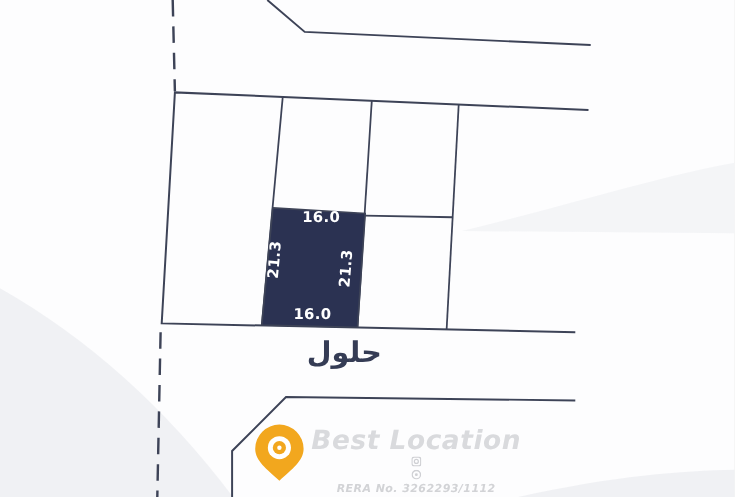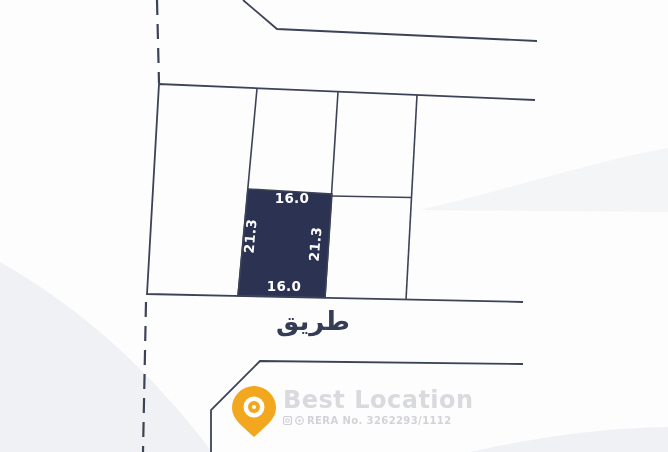--- a/index.html
+++ b/index.html
@@ -7,27 +7,27 @@
     position:relative;width:668px;height:452px;overflow:hidden;
     background:#fdfdfe;
     font-family:"DejaVu Sans","Liberation Sans",sans-serif;
   }
   .stage svg.linework{position:absolute;left:0;top:0;}
   .label{position:absolute;color:#ffffff;font-size:13.5px;font-weight:600;
          letter-spacing:.3px;text-align:center;line-height:14px;}
   .label.rot{transform:rotate(-85deg);transform-origin:center center;}
   .road-label{position:absolute;left:265px;top:304px;width:96px;text-align:center;
          color:#353c55;font-size:26px;font-weight:700;line-height:34px;}
-  .brandmark{position:absolute;left:230px;top:384px;display:flex;align-items:flex-start;}
+  .brandmark{position:absolute;left:230px;top:384px;display:flex;align-items:flex-start;font-style:italic;}
   .brand-texts{margin-left:5px;padding-top:3px;}
   .brand-name{font-size:24px;font-weight:800;color:#d9dadd;letter-spacing:.5px;line-height:26px;white-space:nowrap;}
   .brand-tagline{margin-top:2px;font-size:7.5px;font-weight:700;color:#cfd0d4;letter-spacing:1.1px;white-space:nowrap;}
   .brand-tagline .ar{letter-spacing:0;margin-left:6px;}
   .brand-rera{margin-top:2px;display:flex;align-items:center;gap:3px;
-              font-size:10px;font-weight:700;color:#d2d3d6;letter-spacing:.4px;white-space:nowrap;}
+              font-size:10px;font-weight:700;color:#d2d3d6;letter-spacing:.4px;white-space:nowrap;flex-direction:column;}
   .mini-icon{display:inline-block;}
 </style>
 </head>
 <body>
 
 <div class="stage">
 
   <svg class="linework" width="668" height="452" viewBox="0 0 668 452">
 
     <path d="M0,262 Q120,330 212,452 L0,452 Z" fill="#edeff2" opacity="0.85"></path>
@@ -49,21 +49,21 @@
     <path d="M248,189 L332,194 L325,297.5 L238,295.5 Z" stroke="#3d4357" stroke-width="1.5" fill="#2b3252"></path>
 
     <polyline points="211,452 211,410 260,361 523,364" fill="none" stroke="#3d4357" stroke-width="1.8"></polyline>
   </svg>
 
   <div class="label" style="left:266px;top:191px;width:52px;">16.0</div>
   <div class="label" style="left:258px;top:279px;width:52px;">16.0</div>
   <div class="label rot" style="left:230px;top:229px;width:40px;">21.3</div>
   <div class="label rot" style="left:295px;top:237px;width:40px;">21.3</div>
 
-  <div class="road-label">طريق</div>
+  <div class="road-label">حلول</div>
 
   <div class="brandmark">
     <svg width="48" height="56" viewBox="0 0 48 56">
       <path d="M24,53 C12.5,42.5 2,35 2,24 A22,22 0 1 1 46,24 C46,35 35.5,42.5 24,53 Z" fill="#F2A71E"></path>
       <circle cx="24" cy="23" r="10.5" fill="#ffffff"></circle>
       <circle cx="24" cy="23" r="6" fill="#F2A71E"></circle>
       <circle cx="24" cy="23" r="2" fill="#ffffff"></circle>
     </svg>
     <div class="brand-texts">
       <div class="brand-name">Best Location</div>

